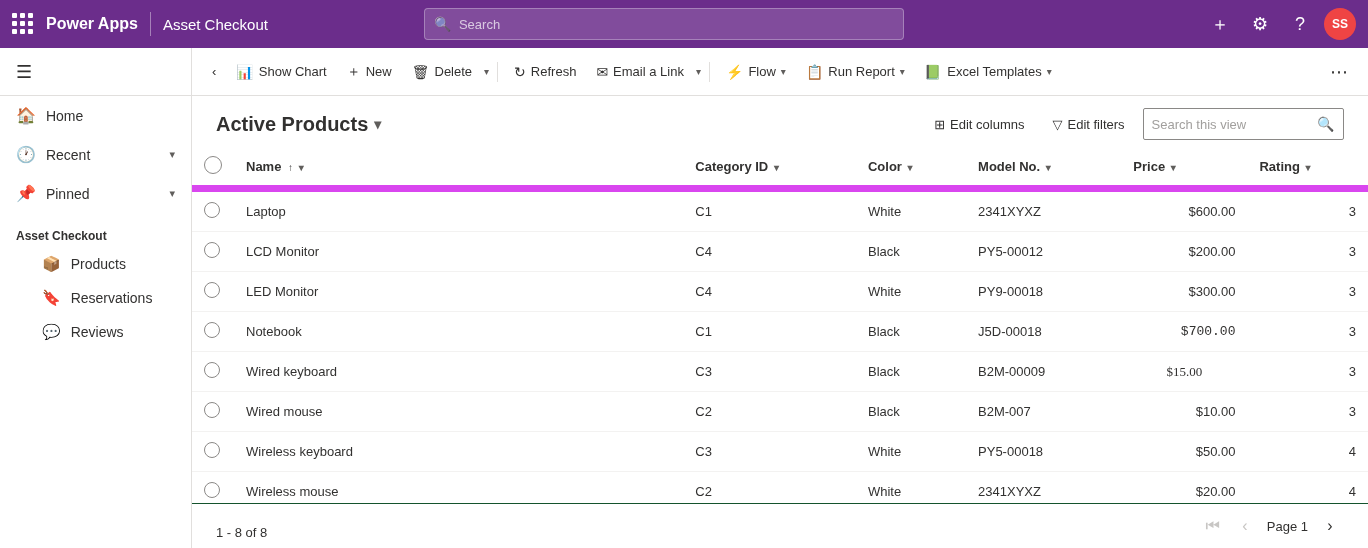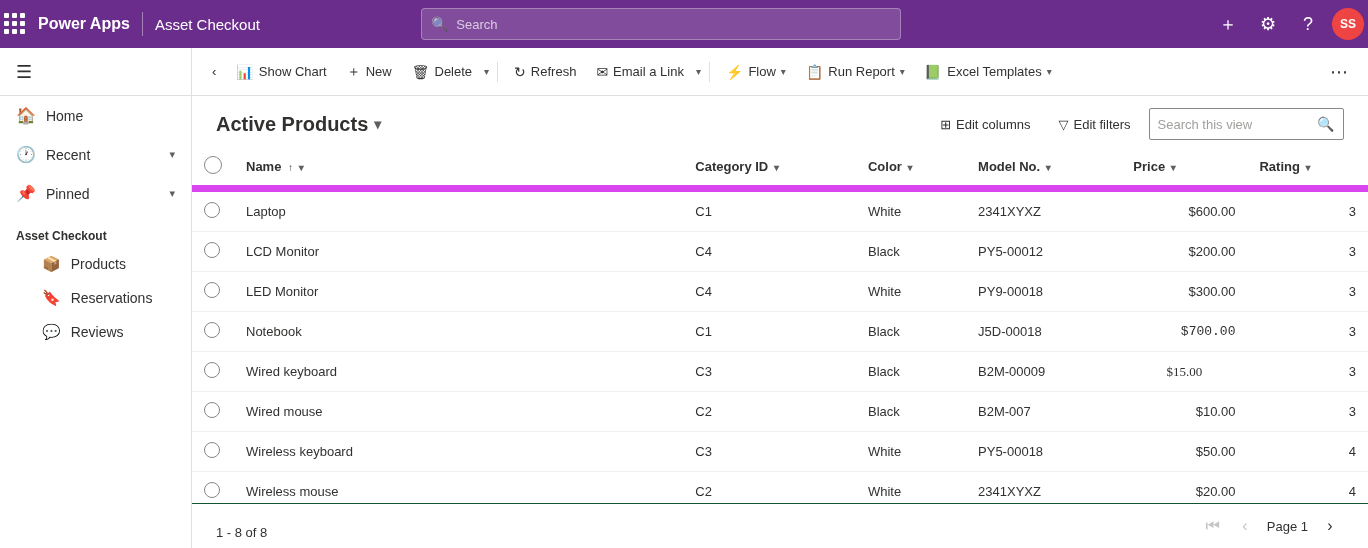--- a/index.html
+++ b/index.html
@@ -5,21 +5,21 @@
     * { box-sizing: border-box; margin: 0; padding: 0; }
     body { font-family: 'Segoe UI', sans-serif; font-size: 14px; background: #f3f2f1; display: flex; flex-direction: column; height: 548px; overflow: hidden; }
 
     
     .top-nav {
       background: #6b2d8b;
       color: white;
       height: 48px;
       display: flex;
       align-items: center;
-      padding: 0 4px;
+      padding: 0 12px;
       gap: 12px;
       flex-shrink: 0;
     }
     .top-nav-grid-icon {
       display: grid;
       grid-template-columns: repeat(3,6px);
       grid-template-rows: repeat(3,6px);
       gap: 2px;
       cursor: pointer;
     }
@@ -255,20 +255,21 @@
       font-size: 13px;
       color: #323130;
     }
     .search-view-box {
       display: flex;
       align-items: center;
       border: 1px solid #8a8886;
       border-radius: 2px;
       height: 32px;
       padding: 0 8px;
+      gap: 6px;
       background: #fff;
     }
     .search-view-box input {
       border: none;
       outline: none;
       font-size: 13px;
       width: 160px;
       color: #323130;
     }
     .search-view-box input::placeholder { color: #a19f9d; }

